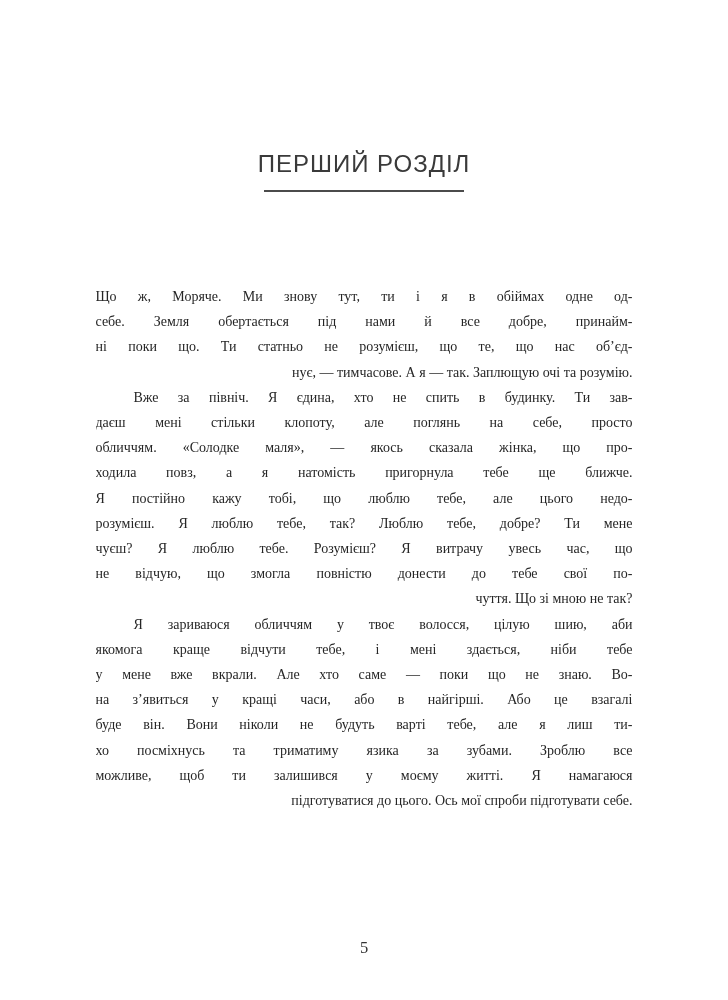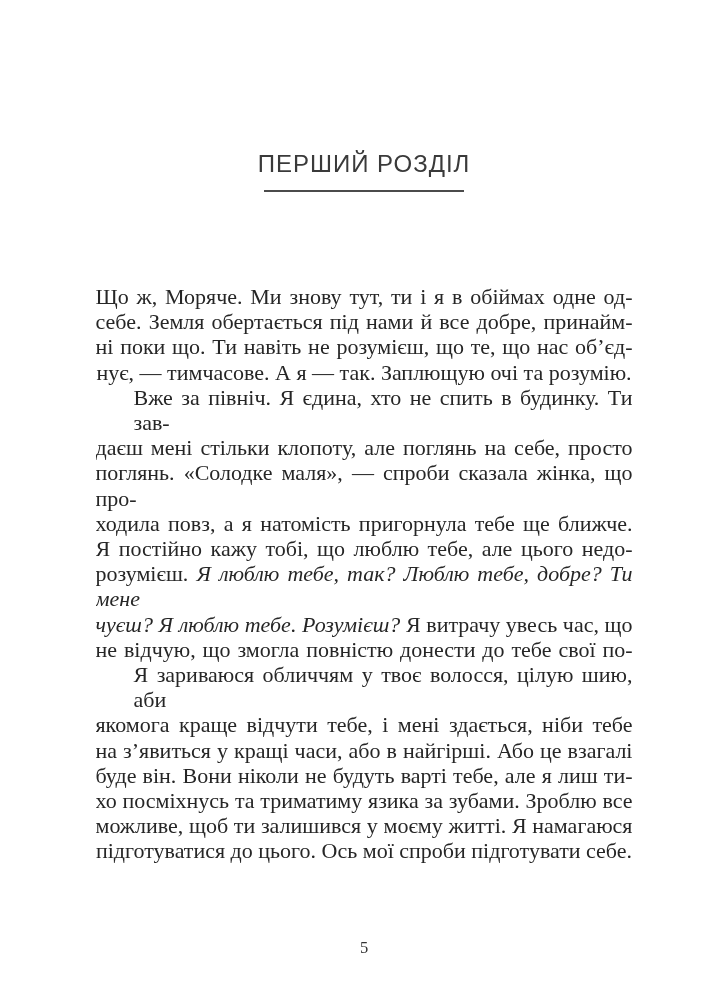--- a/index.html
+++ b/index.html
@@ -31,37 +31,37 @@
   .chapter-divider {
     width: 200px;
     height: 2px;
     background: #4b4b4b;
     border: none;
     margin: 12px auto 0 auto;
   }
   .body-text {
     width: 537px;
     margin: 92px auto 0 auto;
-    font-size: 22px;
+    font-size: 14px;
     line-height: 25.2px;
   }
   .paragraph { margin: 0; }
   .line {
-    text-align: center;
+    text-align: right;
     white-space: normal;
     overflow: hidden;
   }
   .line.j {
     text-align: justify;
     text-align-last: justify;
   }
   .line.ind {
     padding-left: 38px;
   }
-  .it { font-style: italic; }
+  .it { }
   .folio {
     position: absolute;
     left: 0;
     top: 938px;
     width: 728px;
     text-align: center;
     font-size: 16.5px;
     color: #333333;
   }
 </style>
@@ -72,36 +72,38 @@
 
   <div class="chapter-head">
     <div class="chapter-title">ПЕРШИЙ РОЗДІЛ</div>
     <div class="chapter-divider"></div>
   </div>
 
   <div class="body-text">
       <div class="paragraph">
         <div class="line j"><span>Що ж, Моряче. Ми знову тут, ти і я в обіймах одне од-</span></div>
         <div class="line j"><span>себе. Земля обертається під нами й все добре, принайм-</span></div>
-        <div class="line j"><span>ні поки що. Ти навіть не розумієш, що те, що нас об’єд-</span></div>
+        <div class="line j"><span>ні поки що. Ти статньо не розумієш, що те, що нас об’єд-</span></div>
         <div class="line"><span>нує, — тимчасове. А я — так. Заплющую очі та розумію.</span></div>
       </div>
       <div class="paragraph">
         <div class="line j ind"><span>Вже за північ. Я єдина, хто не спить в будинку. Ти зав-</span></div>
         <div class="line j"><span>даєш мені стільки клопоту, але поглянь на себе, просто</span></div>
-        <div class="line j"><span>поглянь. «Солодке маля», — спроби сказала жінка, що про-</span></div>
+        <div class="line j"><span>обличчям. «Солодке маля», — якось сказала жінка, що про-</span></div>
         <div class="line j"><span>ходила повз, а я натомість пригорнула тебе ще ближче.</span></div>
         <div class="line j"><span>Я постійно кажу тобі, що люблю тебе, але цього недо-</span></div>
         <div class="line j"><span>розумієш. </span><span class="it">Я люблю тебе, так? Люблю тебе, добре? Ти мене</span></div>
         <div class="line j"><span class="it">чуєш? Я люблю тебе. Розумієш?</span><span> Я витрачу увесь час, що</span></div>
         <div class="line j"><span>не відчую, що змогла повністю донести до тебе свої по-</span></div>
+        <div class="line"><span>чуття. Що зі мною не так?</span></div>
       </div>
       <div class="paragraph">
         <div class="line j ind"><span>Я зариваюся обличчям у твоє волосся, цілую шию, аби</span></div>
         <div class="line j"><span>якомога краще відчути тебе, і мені здається, ніби тебе</span></div>
+        <div class="line j"><span>у мене вже вкрали. Але хто саме — поки що не знаю. Во-</span></div>
         <div class="line j"><span>на з’явиться у кращі часи, або в найгірші. Або це взагалі</span></div>
         <div class="line j"><span>буде він. Вони ніколи не будуть варті тебе, але я лиш ти-</span></div>
         <div class="line j"><span>хо посміхнусь та триматиму язика за зубами. Зроблю все</span></div>
         <div class="line j"><span>можливе, щоб ти залишився у моєму житті. Я намагаюся</span></div>
         <div class="line"><span>підготуватися до цього. Ось мої спроби підготувати себе.</span></div>
       </div>
     </div>
 
   <div class="folio">5</div>
 

